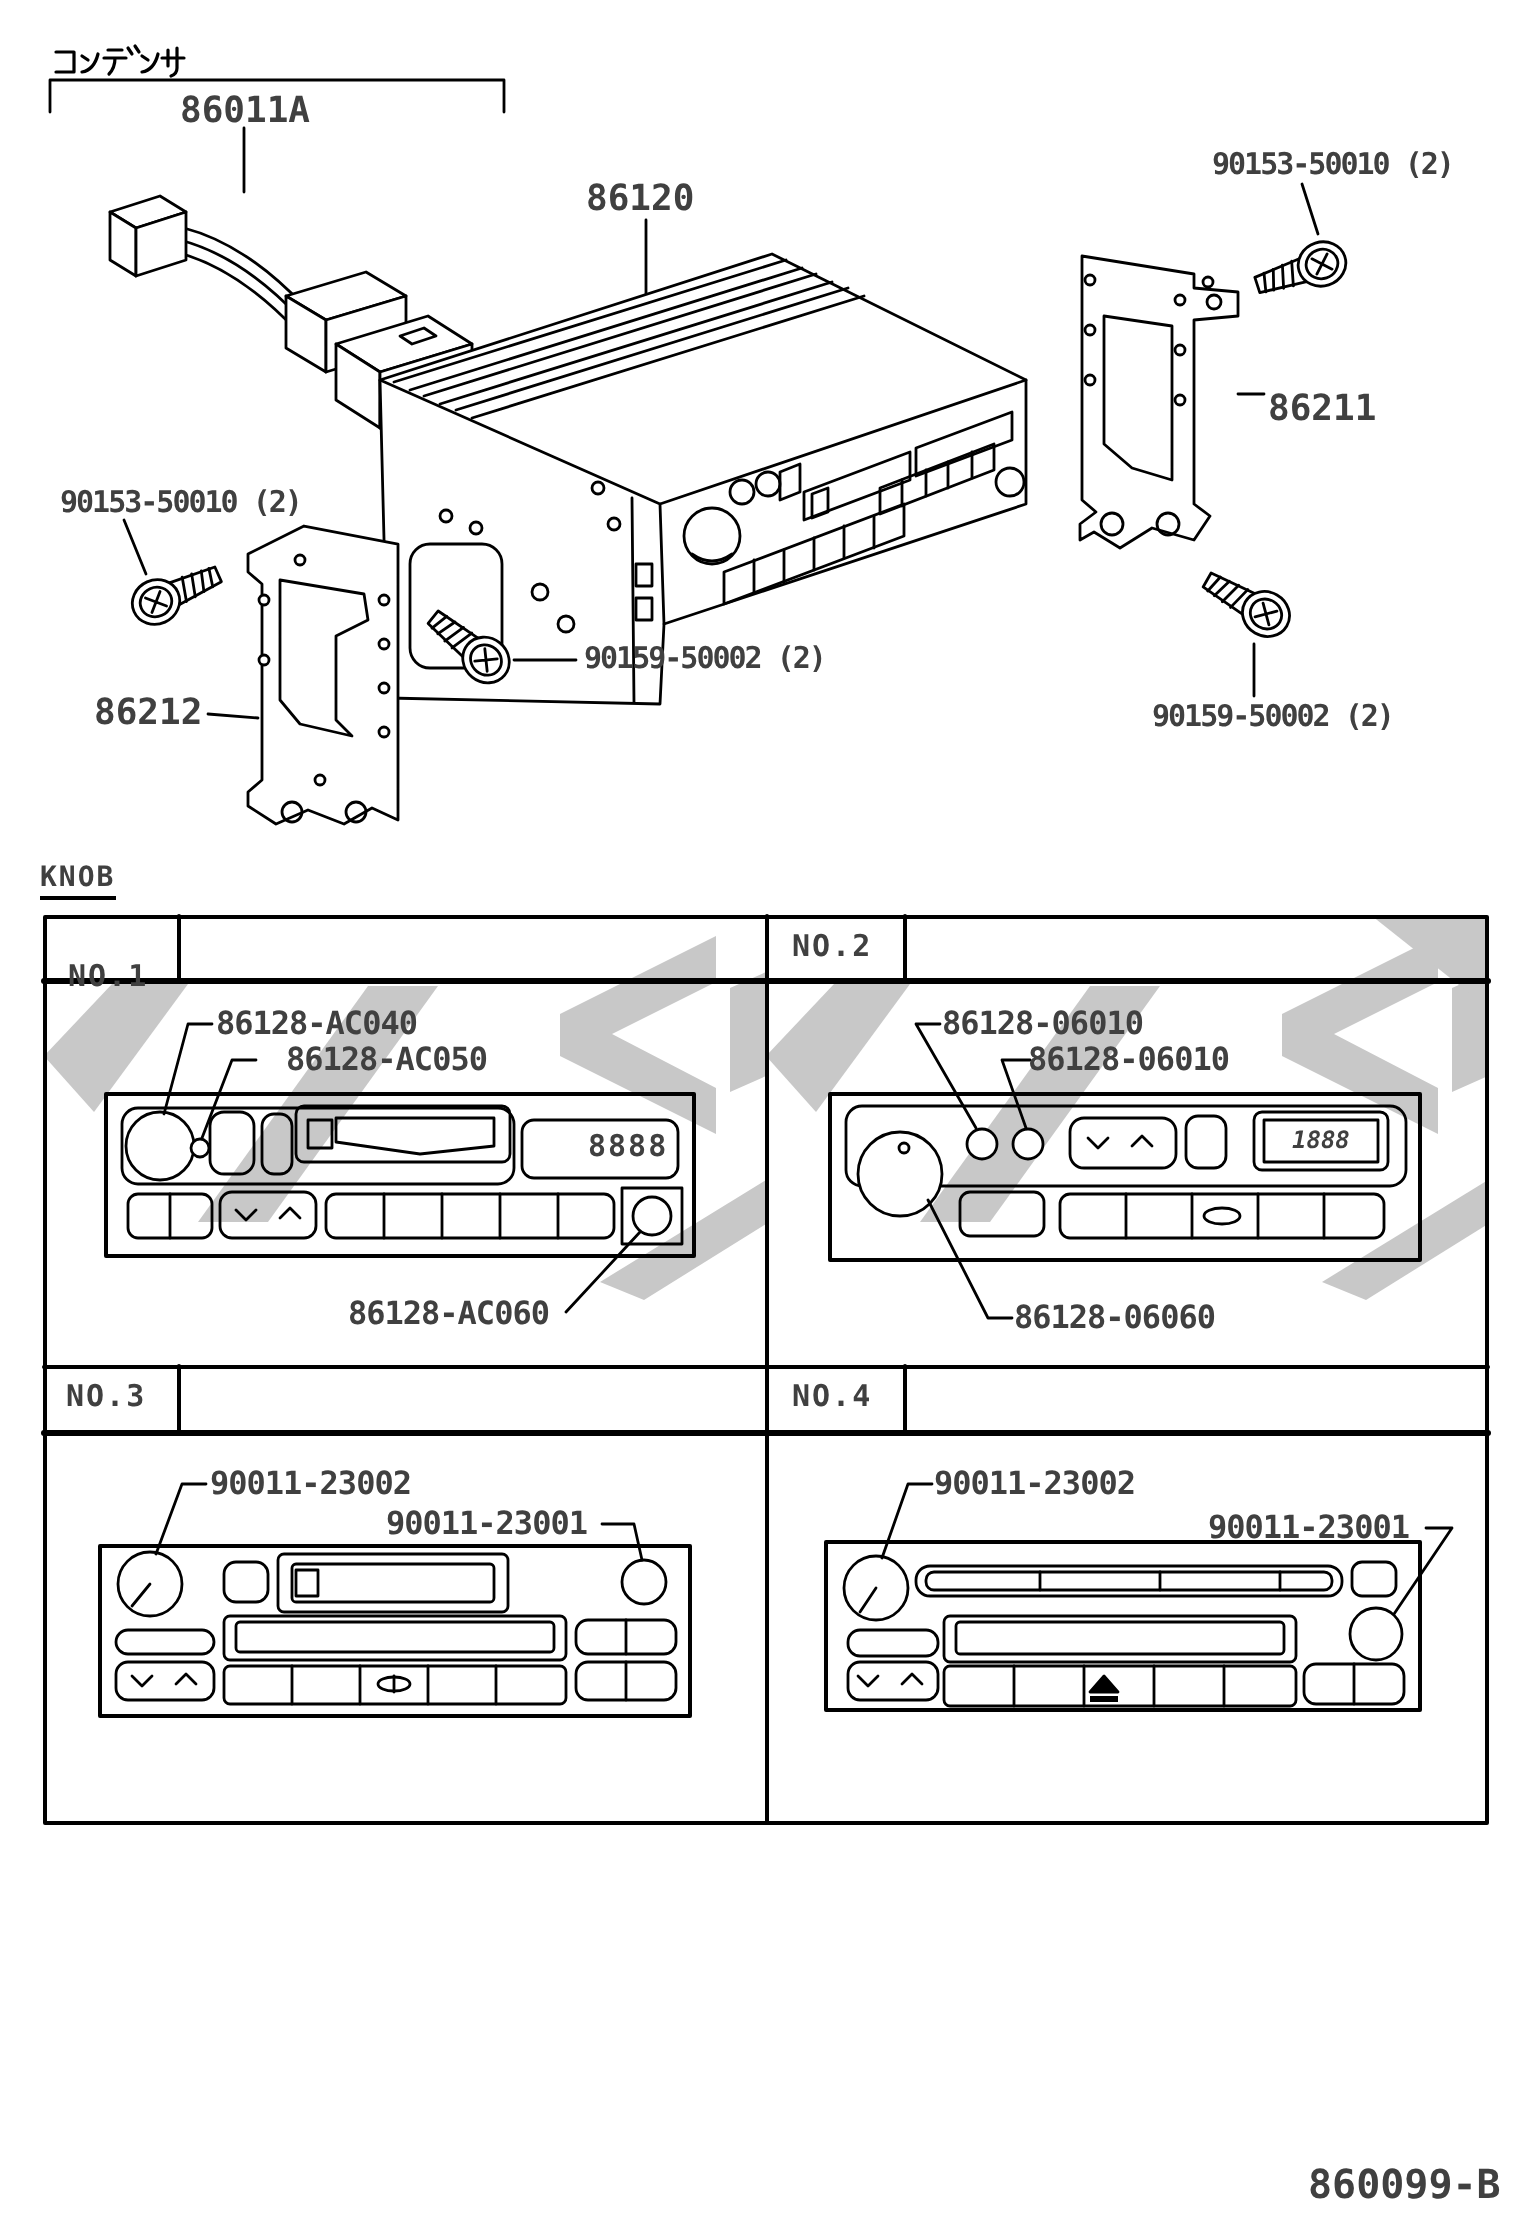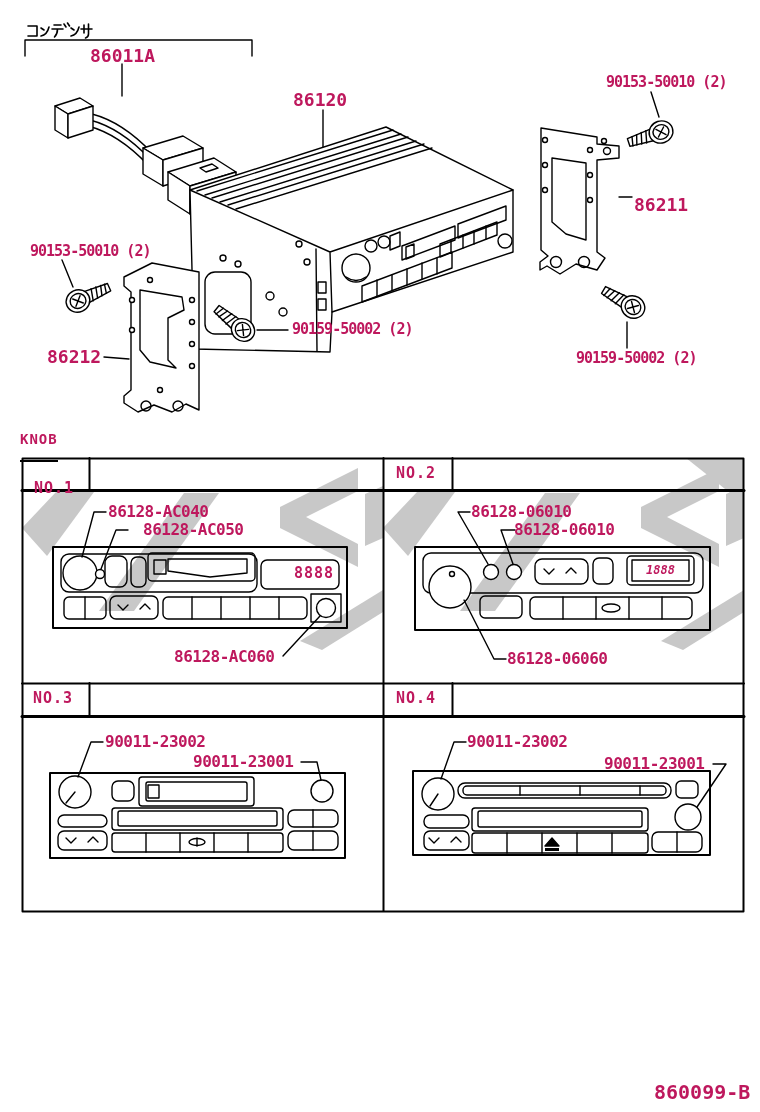--- a/index.html
+++ b/index.html
@@ -1,25 +1,25 @@
 <!DOCTYPE html>
 <html><head>
 <meta charset="utf-8">
 <style>
   html,body{margin:0;padding:0;background:#fff;}
   .stage{position:relative;width:760px;height:1112px;background:#fff;overflow:hidden;
          font-family:"DejaVu Sans Mono","Liberation Mono",monospace;color:#000;}
   .art{position:absolute;left:0;top:0;}
   .lbl{position:absolute;font-family:"DejaVu Sans Mono","Liberation Mono",monospace;
-       font-weight:bold;color:#be185d;white-space:nowrap;line-height:1;}
+       font-weight:bold;color:#404040;white-space:nowrap;line-height:1;}
   .lbl-lg{font-size:18px;letter-spacing:0px;}
   .lbl-screw{font-size:15px;letter-spacing:-1px;}
   .lbl-knob{font-size:16px;letter-spacing:-0.5px;}
   .lbl-no{font-size:15px;letter-spacing:1px;}
-  .lbl-knobtitle{font-size:14px;letter-spacing:1px;border-bottom:2px solid #000;padding-bottom:14px;}
+  .lbl-knobtitle{font-size:14px;letter-spacing:1px;border-bottom:2px solid #000;padding-bottom:2px;}
   .lbl-doc{font-size:20px;}
   .display-digits{font-size:15px;font-weight:bold;letter-spacing:1px;}
   .display-digits.it{font-style:italic;font-size:12px;letter-spacing:0px;}
   .hidden-bind{position:absolute;opacity:0;pointer-events:none;font-size:10px;}
 </style>
 </head>
 <body>
 
 <div class="stage">
 

